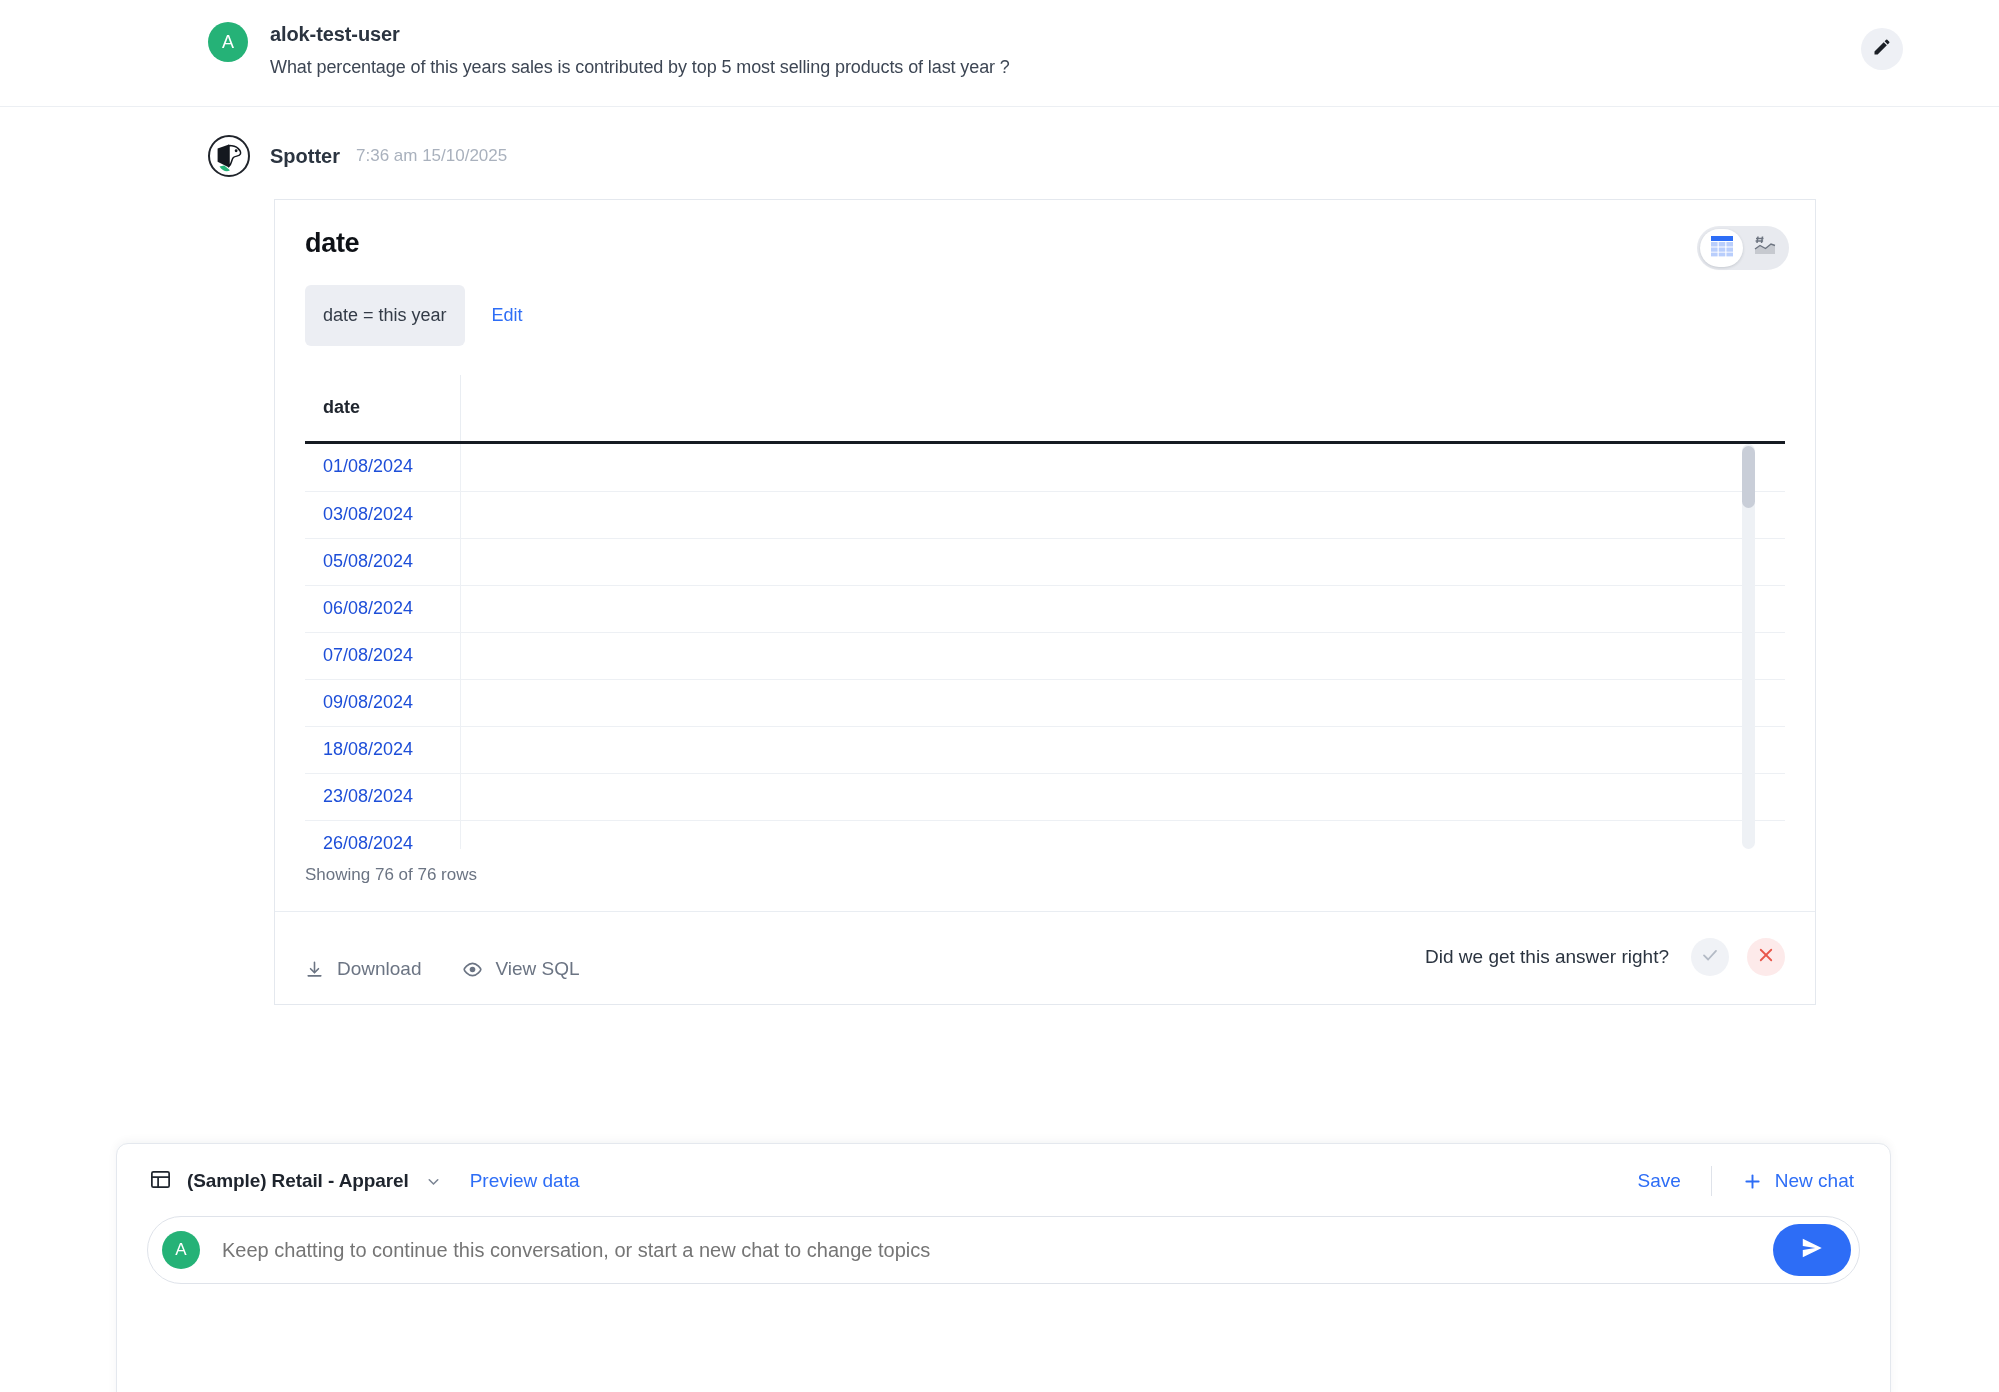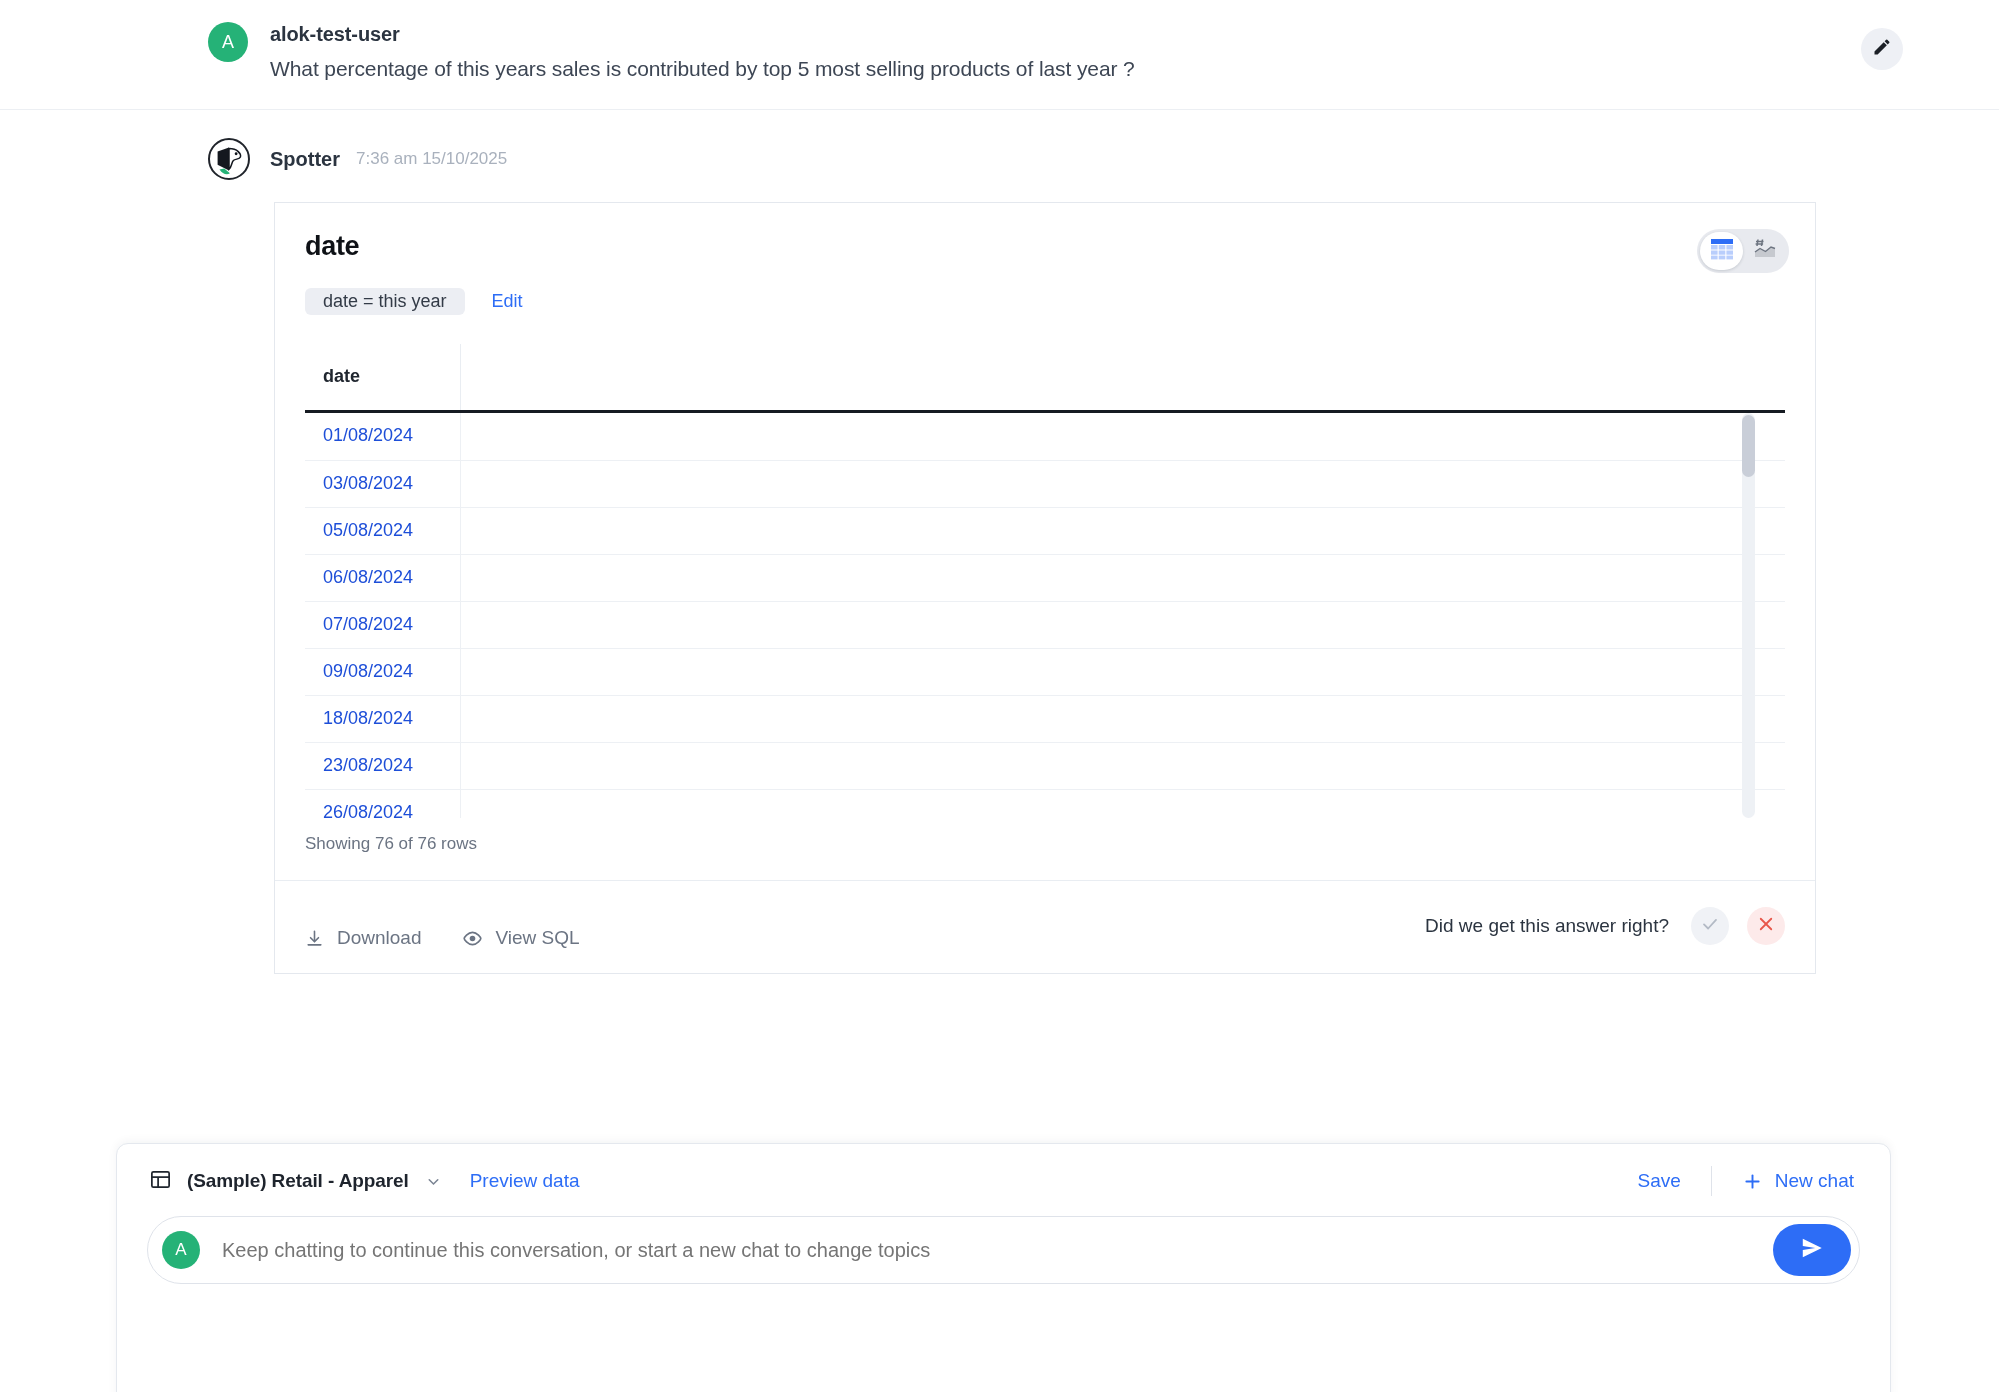--- a/index.html
+++ b/index.html
@@ -21,21 +21,21 @@
   }
   .msg-row { display: flex; align-items: flex-start; padding-left: 208px; padding-right: 90px; }
   .avatar {
     width: 40px; height: 40px; border-radius: 50%;
     background: #25b277; color: #fff;
     display: flex; align-items: center; justify-content: center;
     font-size: 18px; font-weight: 400; flex: 0 0 auto;
   }
   .msg-body { margin-left: 22px; padding-top: 1px; }
   .msg-author { font-size: 20px; font-weight: 700; color: #2b3440; letter-spacing: -0.1px; }
-  .msg-text { font-size: 21px; color: #3d4654; margin-top: 11px; letter-spacing: -0.1px; }
+  .msg-text { font-size: 18px; color: #3d4654; margin-top: 11px; letter-spacing: -0.1px; }
 
   .edit-fab {
     position: absolute; right: 96px; top: 28px;
     width: 42px; height: 42px; border-radius: 50%;
     background: #eef0f5; display: flex; align-items: center; justify-content: center;
     cursor: pointer;
   }
 
   
   .spotter-block { padding: 28px 0 0 0; }
@@ -69,21 +69,21 @@
   }
   .tg {
     width: 43px; height: 38px; border-radius: 19px;
     display: flex; align-items: center; justify-content: center; cursor: pointer;
   }
   .tg.active { background: #ffffff; box-shadow: 0 1px 3px rgba(20,30,50,.16); }
 
   .filter-row { display: flex; align-items: center; margin-top: 26px; }
   .filter-chip {
     background: #eceef3; border-radius: 6px;
-    padding: 3px 18px; font-size: 18px; color: #333b47;
+    padding: 20px 18px; font-size: 18px; color: #333b47;
   }
   .filter-edit { color: #2d6df6; font-size: 18px; margin-left: 27px; cursor: pointer; }
 
   
   .table-wrap { margin: 29px 0 0 0; padding: 0 30px; position: relative; }
   table { width: 100%; border-collapse: collapse; table-layout: fixed; }
   th {
     text-align: left; font-size: 18px; font-weight: 700; color: #20262f;
     padding: 22px 0 23px 18px; border-bottom: 3px solid #161b22;
     border-right: 1px solid #e9edf2;

